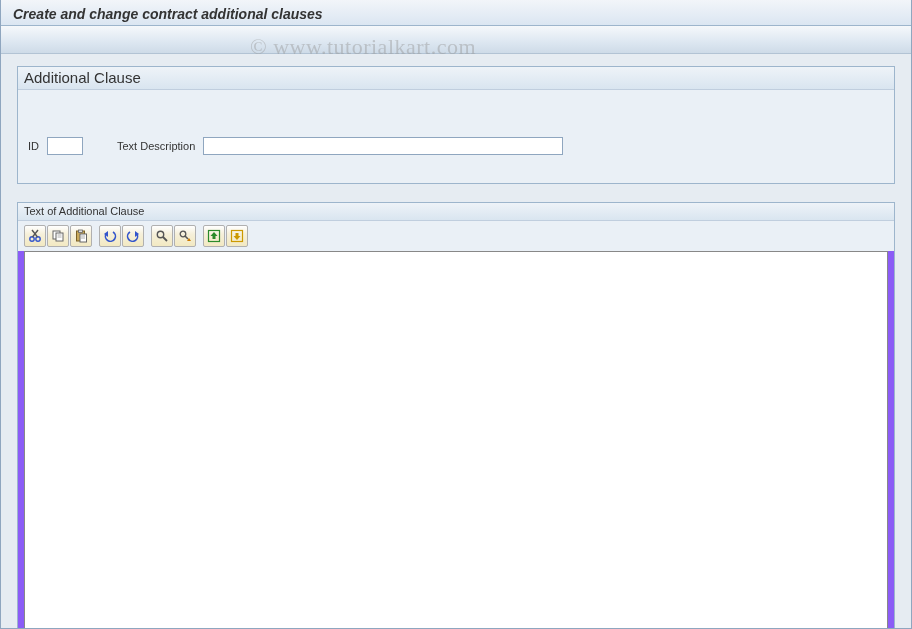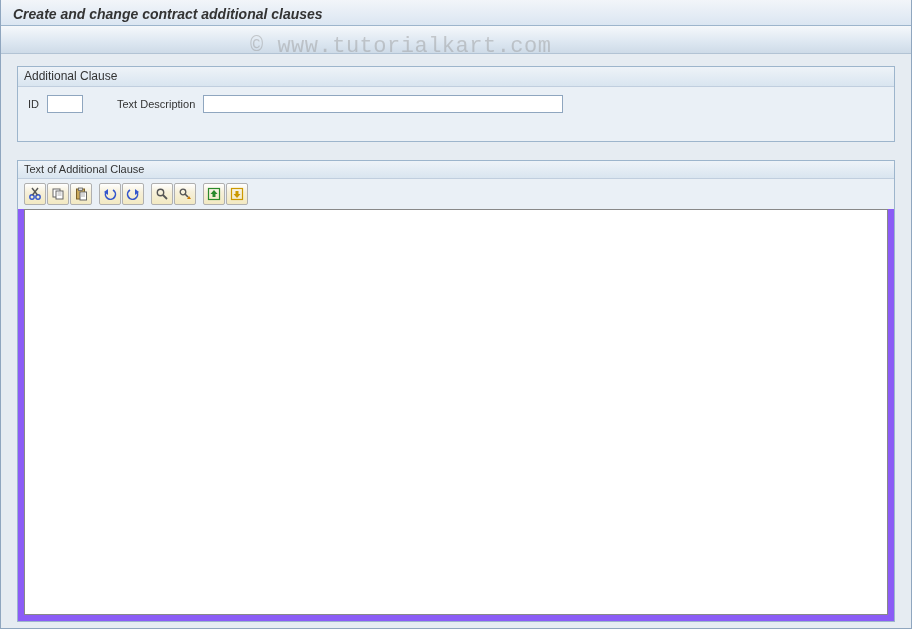--- a/index.html
+++ b/index.html
@@ -39,31 +39,32 @@
     }
     .group-box {
       border: 1px solid #9db5cc;
       border-radius: 0;
       background: #eaf0f6;
       margin-bottom: 18px;
       position: relative;
     }
     .group-header {
       background: linear-gradient(to bottom, #eef3f8 0%, #d9e5f0 100%);
-      font-size: 12px;
+      font-size: 15px;
       color: #333;
       padding: 2px 6px 3px 6px;
       border-bottom: 1px solid #c0cede;
     }
     .group-body {
       padding: 8px 10px 28px 10px;
       background: #eaf0f6;
       display: flex;
       align-items: center;
       gap: 6px;
+      margin-top: 39px;
     }
     .field-label {
       font-size: 11px;
       color: #333;
     }
     .id-label {
       margin-right: 2px;
     }
     .desc-label {
       margin-left: 28px;
@@ -123,21 +124,21 @@
     }
     svg {
       display: block;
     }
     .watermark {
       position: absolute;
       top: 34px;
       left: 250px;
       font-size: 22px;
       color: rgba(150, 150, 150, 0.45);
-      font-family: Liberation Mono, monospace;
+      font-family: Liberation Serif, serif;
       pointer-events: none;
       z-index: 100;
       letter-spacing: 0.5px;
     }
   </style>
 </head>
 <body>
 
 <div class="title-bar">
   <span class="title-bar-text">Create and change contract additional clauses</span>

